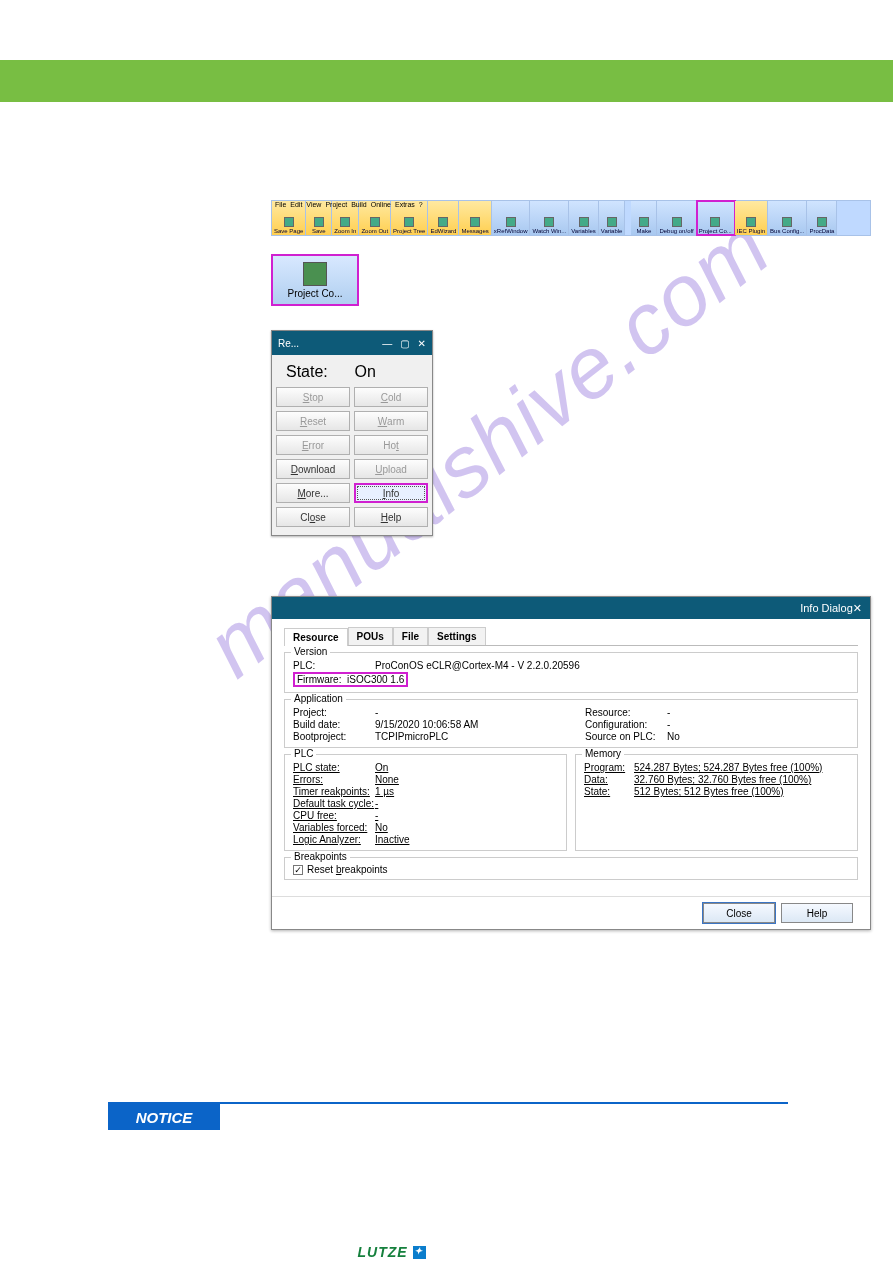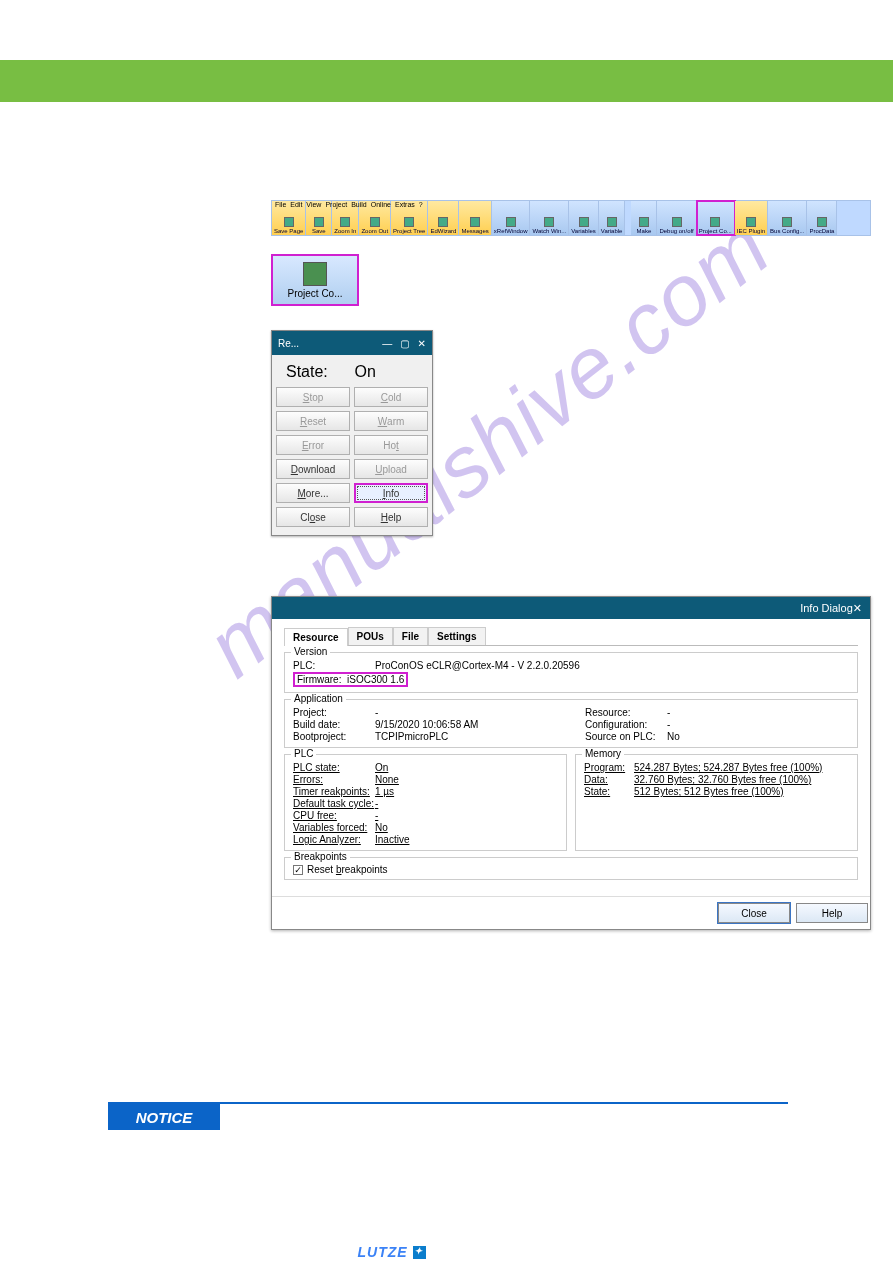--- a/index.html
+++ b/index.html
@@ -117,35 +117,35 @@
   .group { border:1px solid #ccc; padding:6px 8px 4px 8px; margin-bottom:6px; position:relative; }
   .group-title { position:absolute; top:-7px; left:6px; background:#fff; padding:0 3px; font-size:10px; }
   .row { display:flex; margin:1px 0; font-size:10px; }
   .row .k { min-width: 82px; }
   .row .v { flex:1; }
   .plc-mem { display:flex; gap:8px;text-decoration:underline; }
   .plc-mem .group { flex:1; }
   .fw-box { border:2px solid #d020d0; display:inline-block; padding:0 2px; }
   .chk { display:flex; align-items:center; gap:4px; }
   .chk-box { width:10px;height:10px;border:1px solid #777;display:flex;align-items:center;justify-content:center;font-size:9px; }
-  .dlg-btns { display:flex; justify-content:flex-end; gap:6px; border-top:1px solid #ddd; padding:6px 2px; }
+  .dlg-btns { display:flex; justify-content:flex-end; gap:6px; border-top:1px solid #ddd; padding:6px 17px; }
   .dlg-btn { width:72px; height:20px; border:1px solid #888; background:linear-gradient(#f5f9ff,#dce8f5); font-size:10px; display:flex;align-items:center;justify-content:center; }
   .dlg-btn.primary { outline:1px solid #3b75c4; }
 
   
   .notice-row { position:absolute; left:108px; top:1102px; width:680px; }
   .notice-badge {
     width:112px; height:26px; background:#0b64c8; color:#fff;
     font-style:italic; font-weight:bold; font-size:15px;
     display:flex; align-items:center; justify-content:center;
   }
   .notice-line-top { border-top:2px solid #0b64c8; height:0; margin-bottom:0; }
 
   
-  .brand { position:absolute; left:0; width:783px; top:1244px; text-align:center; font-size:14px; font-weight:bold; font-style:italic; color:#3b82f6; letter-spacing:1px; }
+  .brand { position:absolute; left:0; width:783px; top:1244px; text-align:center; font-size:14px; font-weight:bold; font-style:italic; color:#15803d; letter-spacing:1px; }
   .brand .sq { display:inline-block;width:13px;height:13px;background:#0b7dcc;position:relative;vertical-align:-2px;}
   .brand .sq::after{content:"✦";color:#fff;font-size:9px;position:absolute;left:2px;top:0;}
 </style>
 </head>
 <body>
 
 <div class="green-banner"></div>
 
 <div class="watermark">manualshive.com</div>
 

